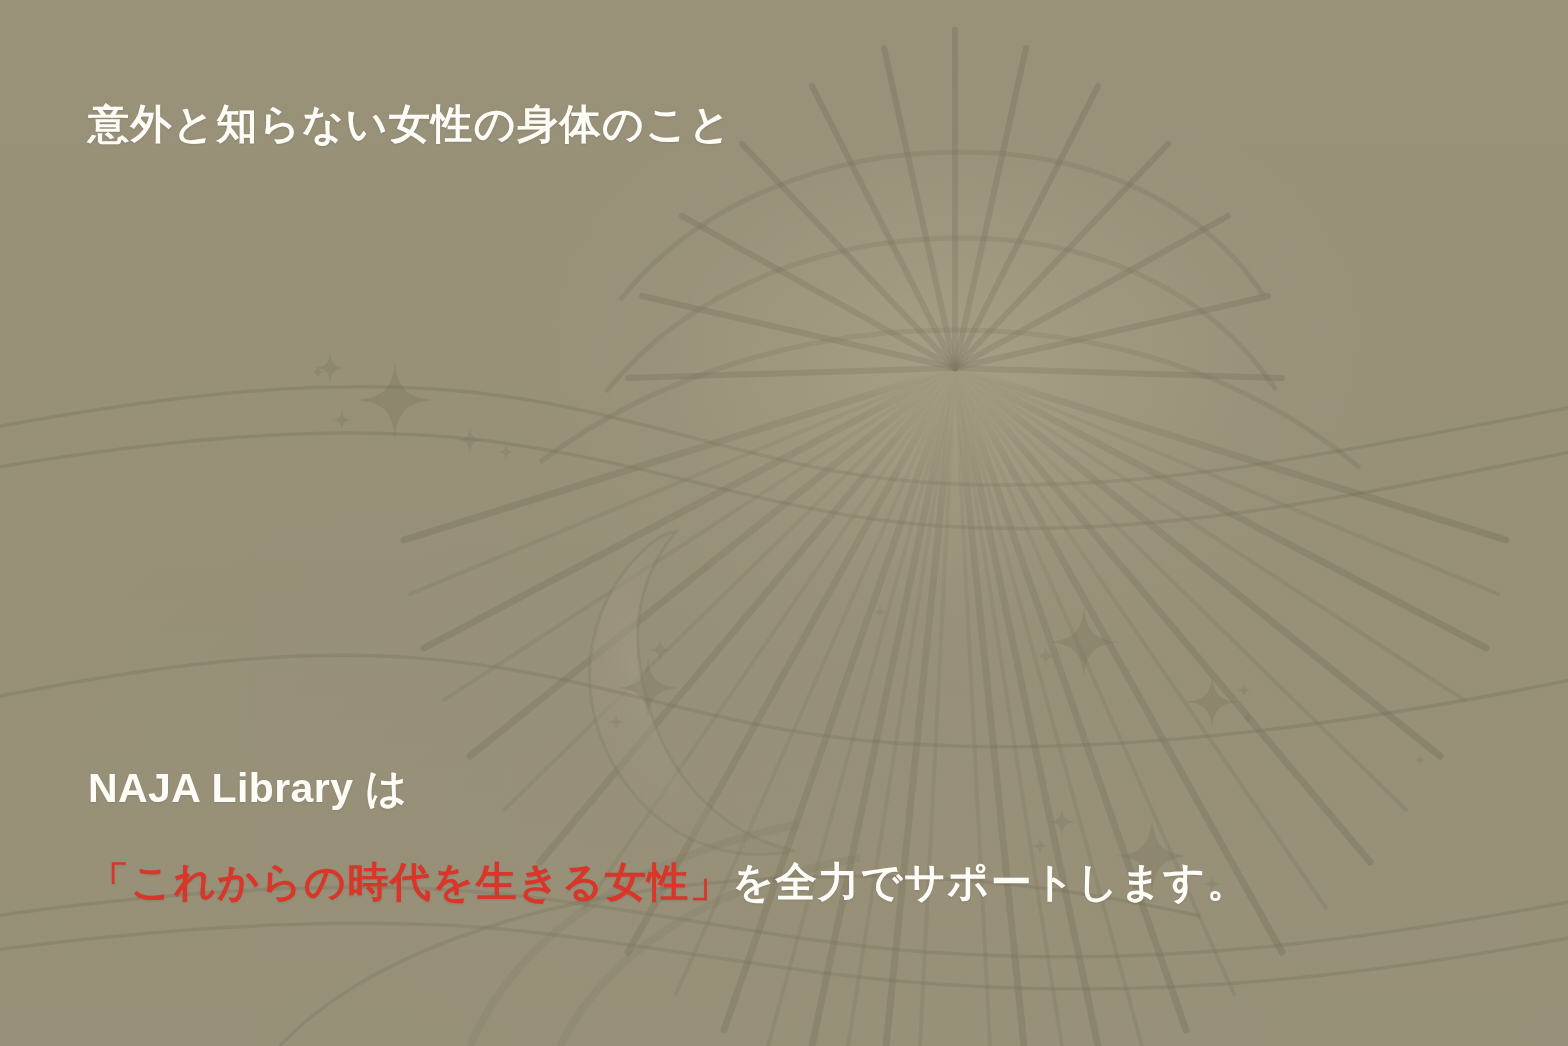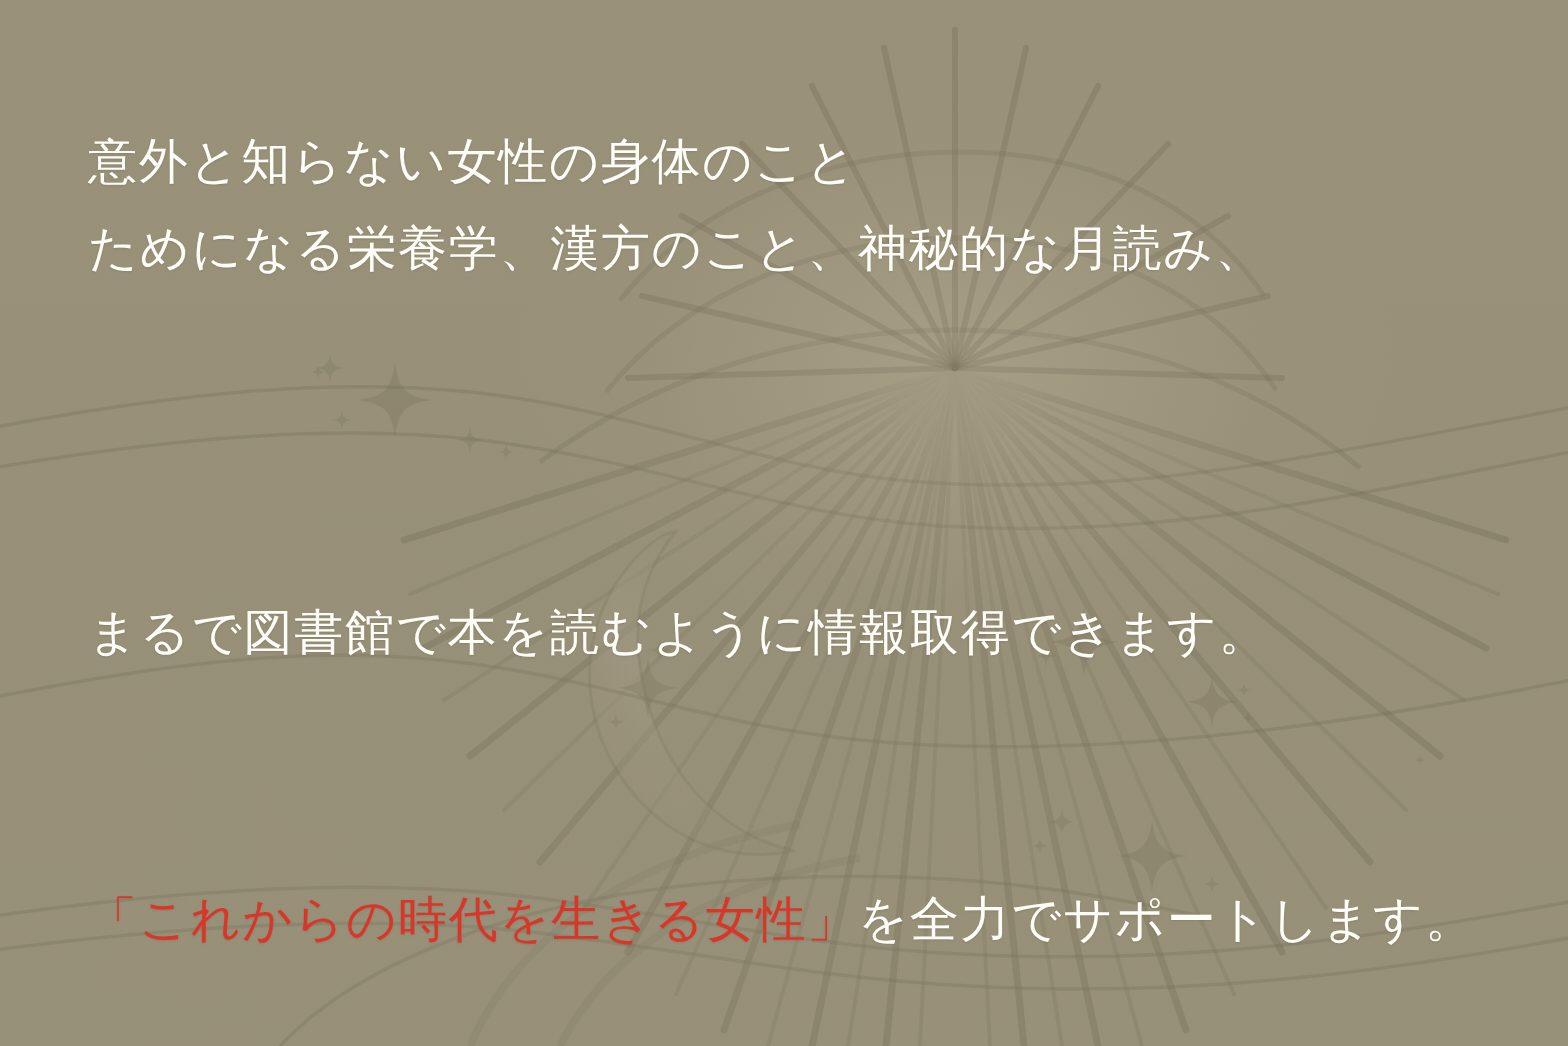--- a/index.html
+++ b/index.html
@@ -43,26 +43,25 @@
     left: 88px;
     top: 0;
     width: 1460px;
     height: 100%;
   }
 
   .line {
     position: absolute;
     white-space: nowrap;
     color: #fdfcf7;
-    font-size: 49px;
+    font-size: 41px;
     line-height: 1;
     letter-spacing: 0.035em;
-    font-weight: 400;
+    font-weight: 700;
     text-shadow: 0 1px 2px rgba(90,84,68,0.22);
-    margin-top: 33px;
   }
 
   .line.latin { letter-spacing: 0.01em; }
 
   .accent {
     color: #d93629;
     letter-spacing: 0.035em;
   }
 
   
@@ -224,23 +223,22 @@
       <use href="#sparkleSmall" x="0" y="0" transform="translate(1420,760) scale(0.4)"></use>
     </g>
   </svg>
 
   <div id="wash"></div>
 
   <div id="text-layer">
 
     <div class="line l1">意外と知らない女性の身体のこと</div>
 
-    <div class="line l2">ためになる栄養学、漢方のこと、神秘的な月読み、</div>
-
-
-
-    <div class="line l5">まるで図書館で本を読むように情報取得できます。</div>
-
+
+
+
+
+    <div class="line l6 latin">NAJA Library は</div>
 
     <div class="line l7"><span class="accent">「これからの時代を生きる女性」</span><span>を全力でサポートします。</span></div>
 
   </div>
 </div>
 
 </body></html>

